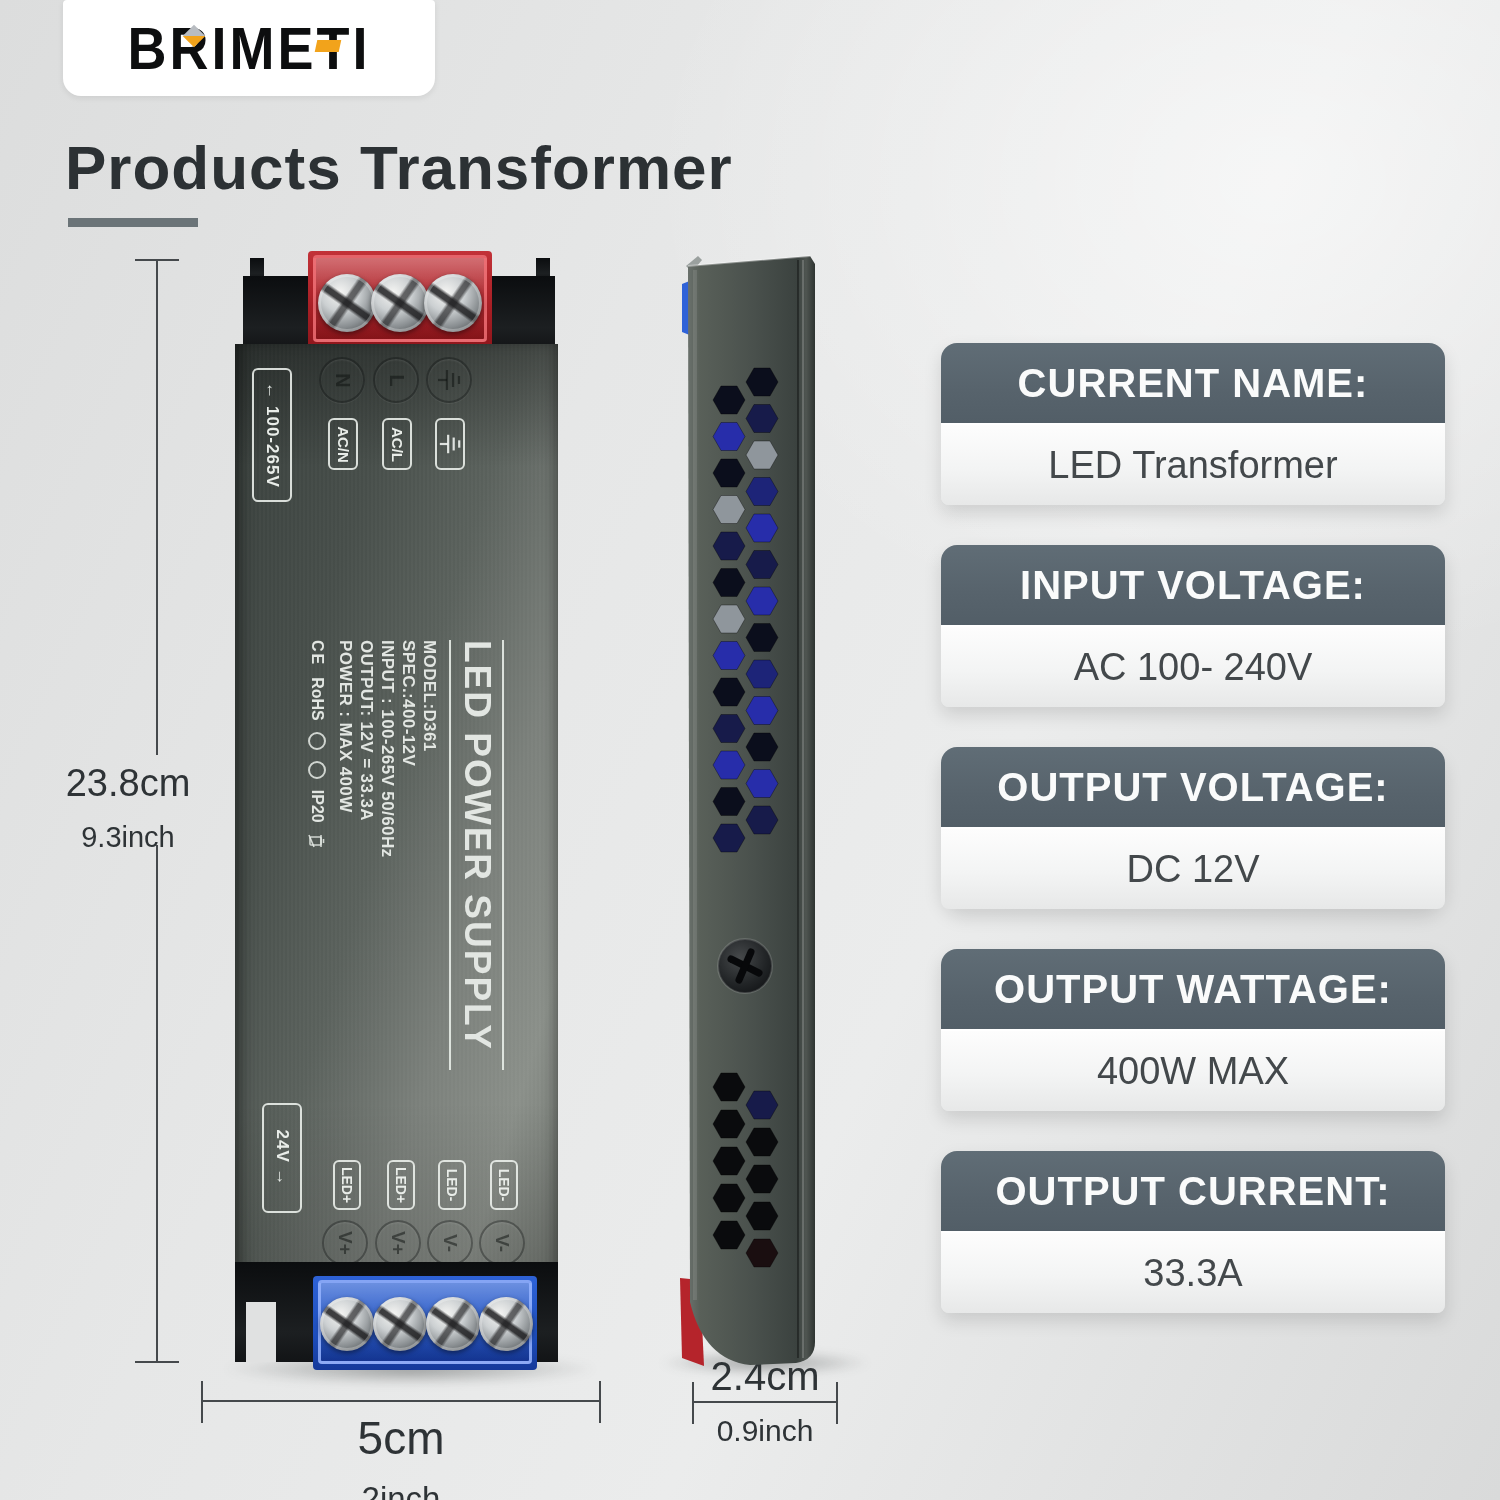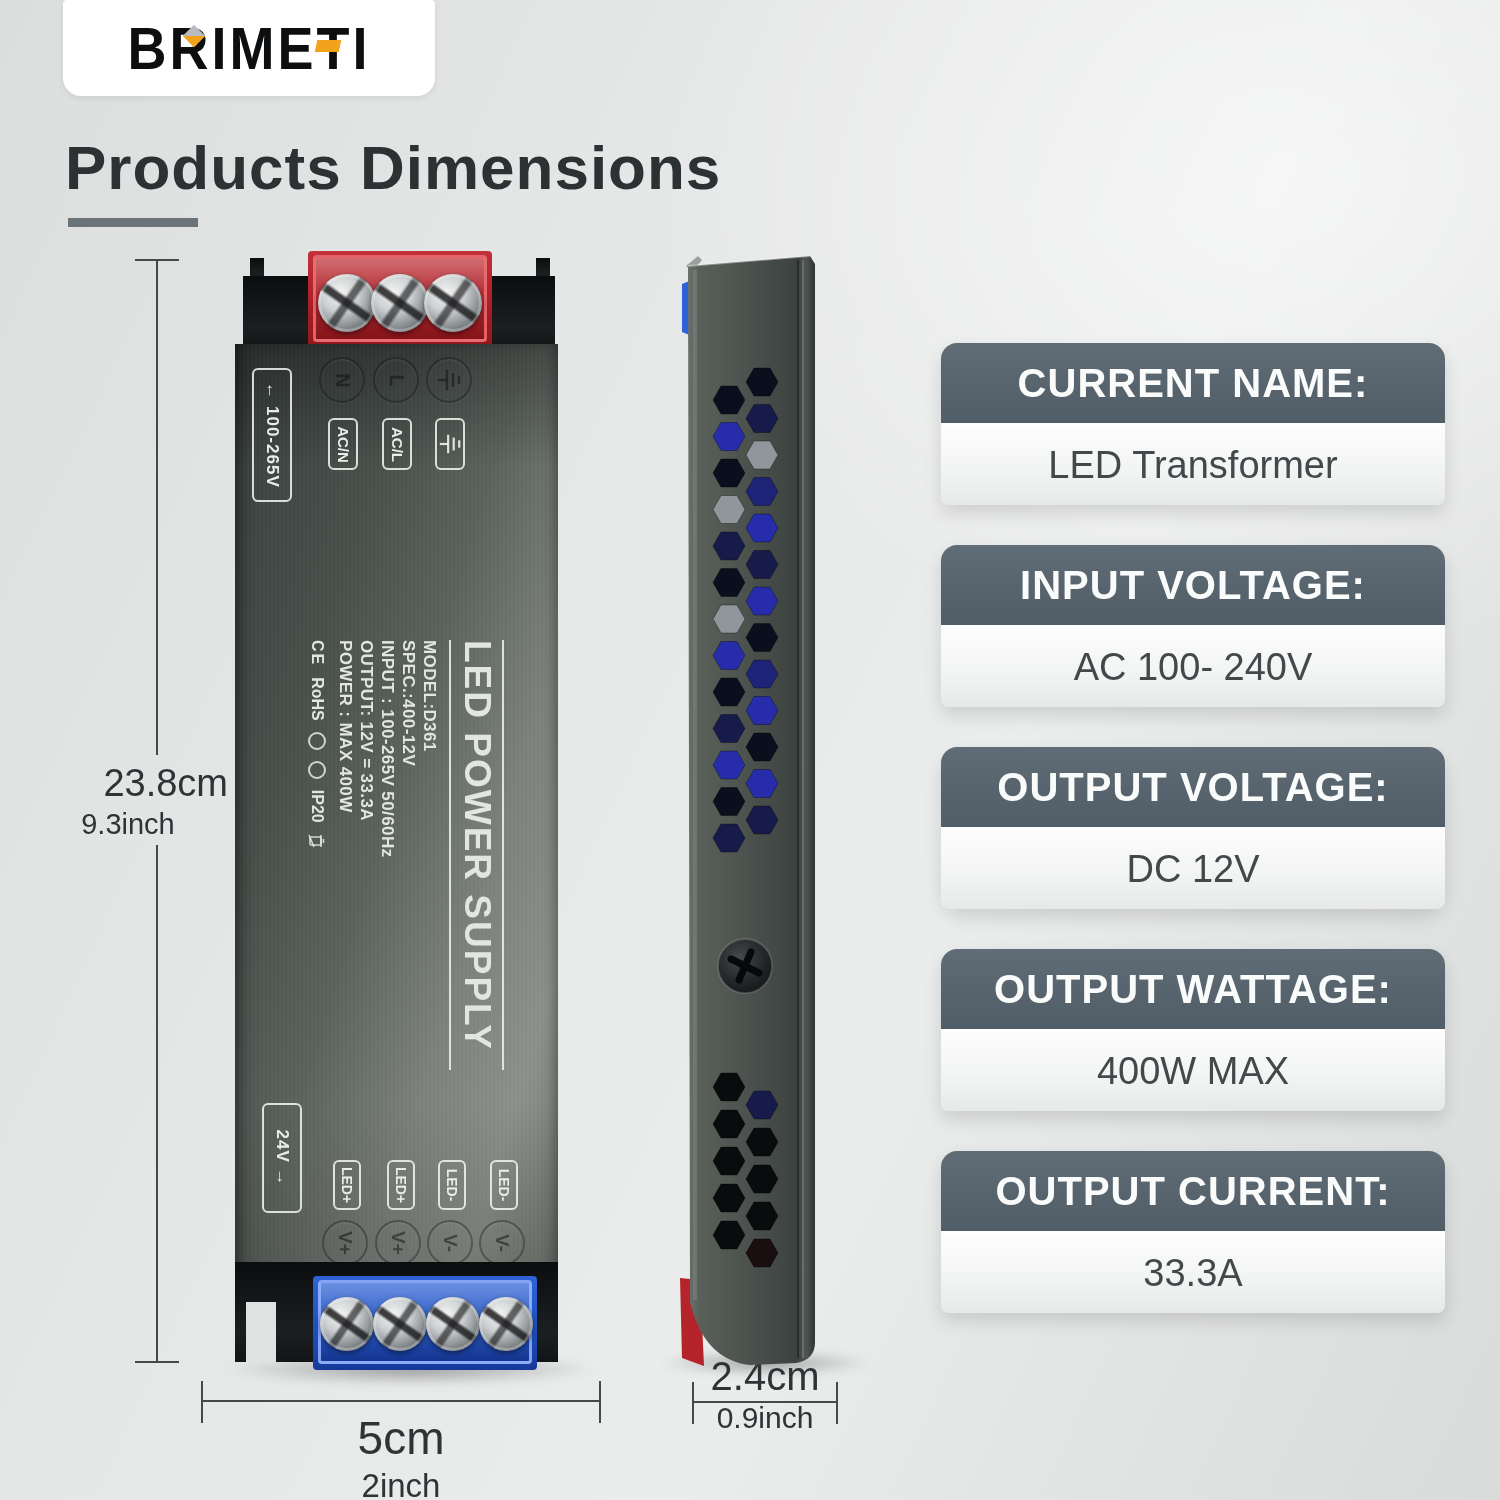--- a/index.html
+++ b/index.html
@@ -27,21 +27,21 @@
   
   .page-title { left:65px; top:132px; font-size:62px; font-weight:700; color:#2c3134;
     letter-spacing:1px; }
   .title-underline { left:68px; top:218px; width:130px; height:9px; background:#6b7478; }
 
   
   .dim-line { background:#45494c; }
   .dim-text { text-align:center; color:#2e3336; line-height:1.15; }
   .dim-big { font-size:40px; font-weight:500; }
   .dim-big.xl { font-size:46px; }
-  .dim-small { font-size:30px; font-weight:400; margin-top:2px; }
+  .dim-small { font-size:30px; font-weight:400; margin-top:15px; }
 
   
   .spec-card { left:941px; width:504px; border-radius:16px 16px 8px 8px;
     box-shadow:0 8px 18px rgba(0,0,0,0.13); }
   .spec-head { height:80px; border-radius:16px 16px 0 0;
     background:linear-gradient(180deg,#606d76 0%, #57636c 60%, #525e67 100%);
     display:flex; align-items:center; justify-content:center;
     color:#fafbfb; font-size:40px; font-weight:700; letter-spacing:1px; }
   .spec-value { height:82px; border-radius:0 0 8px 8px; border-top:2px solid #ffffff;
     background:linear-gradient(180deg,#fdfdfd 0%, #f3f4f4 55%, #e7e8e8 100%);
@@ -100,27 +100,27 @@
 <body>
 
 <div class="page">
 
   <div class="abs logo-box">
     <span class="logo-text">BRIMETI</span>
     <span class="abs logo-diamond"></span>
     <span class="abs logo-ebar"></span>
   </div>
 
-  <div class="abs page-title">Products Dimensions</div>
+  <div class="abs page-title">Products Transformer</div>
   <div class="abs title-underline"></div>
 
   <div class="abs dim-line" style="left:135px; top:259px; width:44px; height:2px;"></div>
   <div class="abs dim-line" style="left:156px; top:261px; width:2px; height:494px;"></div>
   <div class="abs dim-text" style="left:28px; top:762px; width:200px;">
-    <div class="dim-big" style="font-size:38px;text-align:right;">23.8cm</div>
+    <div class="dim-big" style="font-size:38px;">23.8cm</div>
     <div class="dim-small" style="font-size:29px;">9.3inch</div>
   </div>
   <div class="abs dim-line" style="left:156px; top:845px; width:2px; height:518px;"></div>
   <div class="abs dim-line" style="left:135px; top:1361px; width:44px; height:2px;"></div>
 
   <div class="abs dim-line" style="left:201px; top:1381px; width:2px; height:42px;"></div>
   <div class="abs dim-line" style="left:202px; top:1400px; width:398px; height:2px;"></div>
   <div class="abs dim-line" style="left:599px; top:1381px; width:2px; height:42px;"></div>
   <div class="abs dim-text" style="left:301px; top:1412px; width:200px;">
     <div class="dim-big xl">5cm</div>

